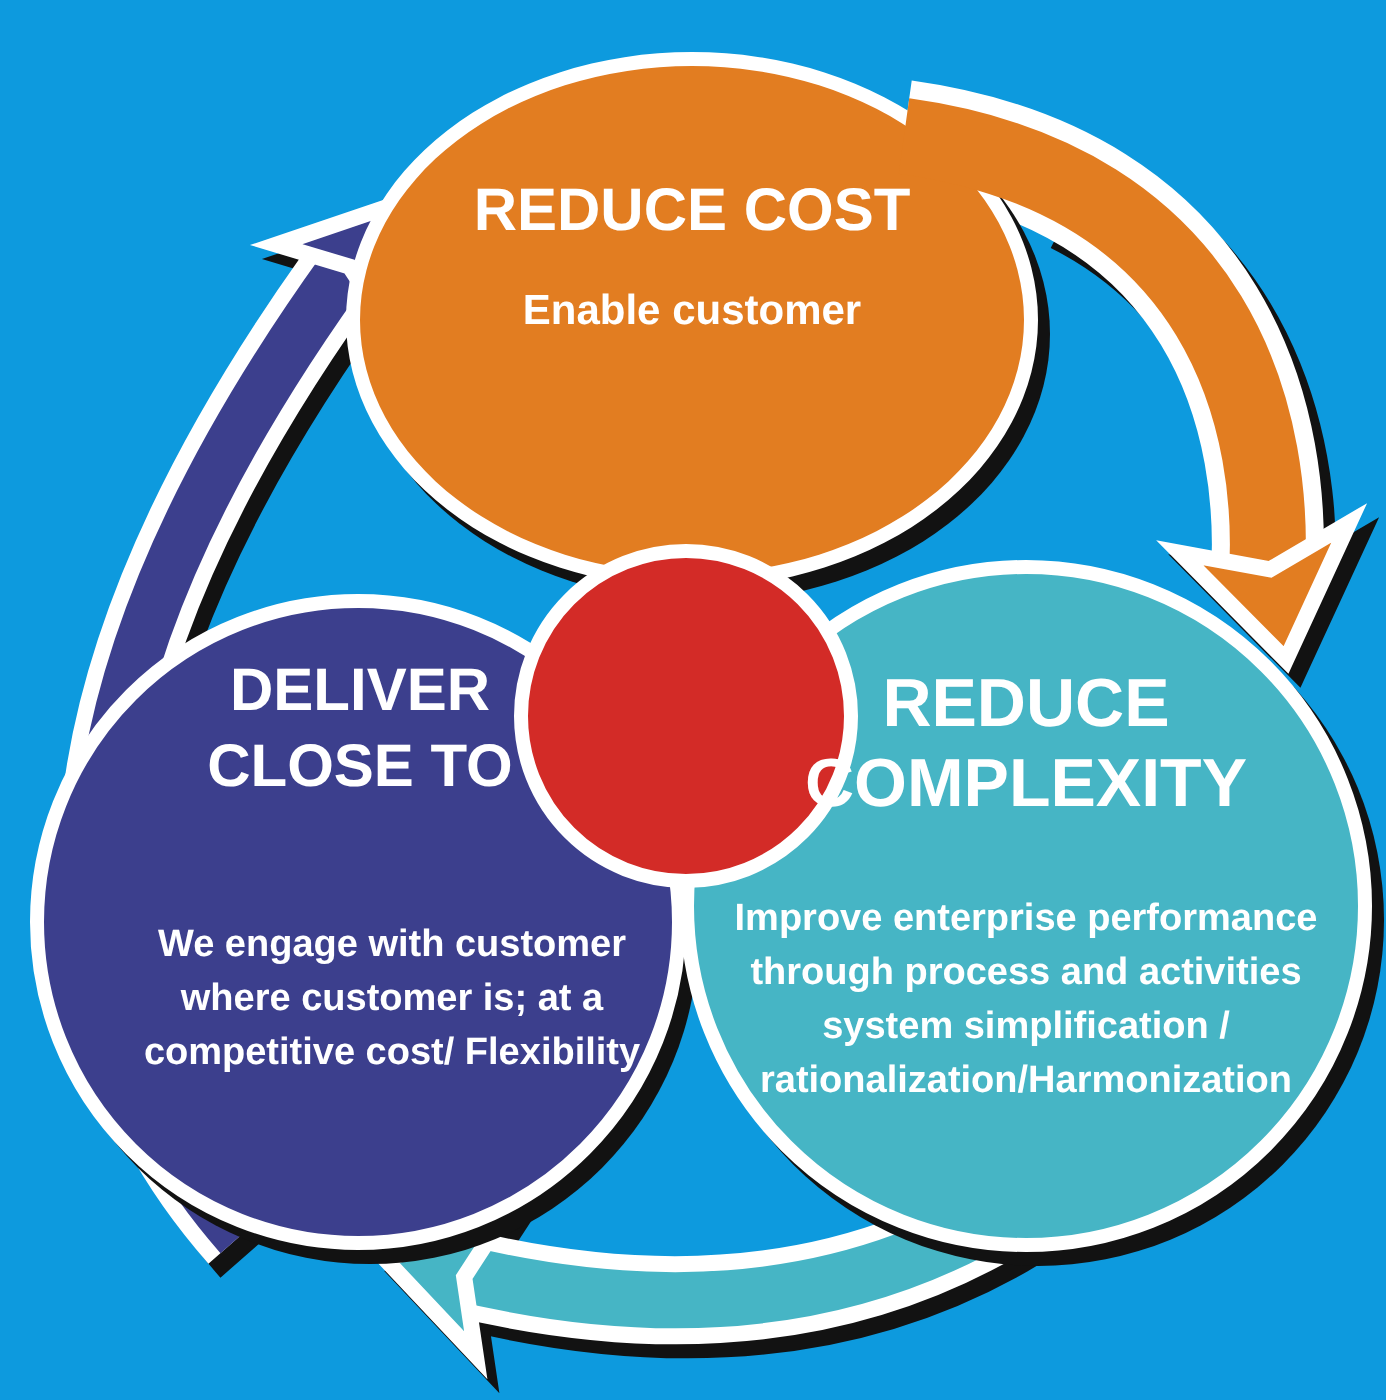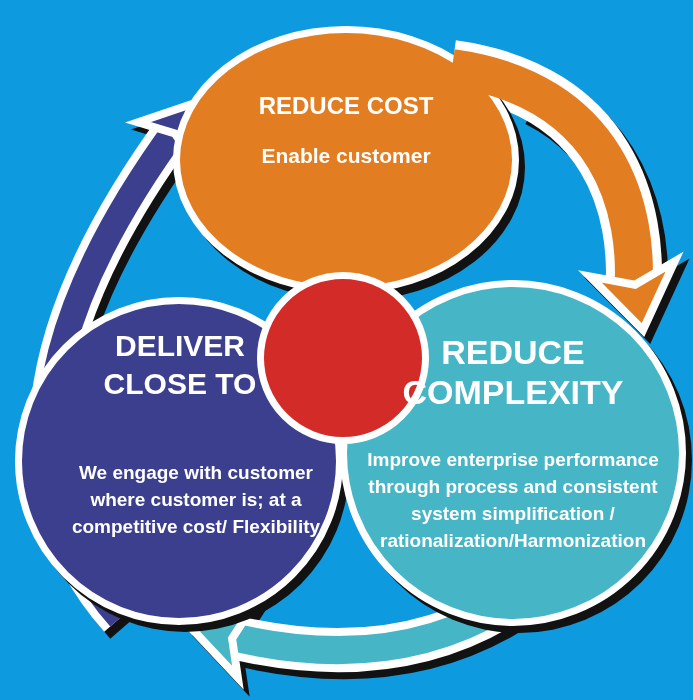--- a/index.html
+++ b/index.html
@@ -13,21 +13,21 @@
     position:absolute;border:7px solid #ffffff;border-radius:50%;
     box-sizing:border-box;box-shadow:6px 7px 0 #121212;
   }
   .bubble.no-shadow{box-shadow:none;}
   .c-orange{left:173px;top:26px;width:346px;height:268px;}
   .c-blue{left:15px;top:297px;width:328px;height:328px;}
   .c-teal{left:340px;top:280px;width:346px;height:346px;}
   .c-red{left:257px;top:272px;width:172px;height:172px;}
   .tblock{position:absolute;text-align:center;font-weight:700;}
   .tblock .line{white-space:nowrap;}
-  .orange-title{left:173px;top:88px;width:346px;font-size:24px;line-height:36px;}
+  .orange-title{left:173px;top:88px;width:346px;font-size:30px;line-height:36px;}
   .orange-desc{left:173px;top:143px;width:346px;font-size:21px;line-height:26px;}
   .blue-title{left:16px;top:327px;width:328px;font-size:30px;line-height:38px;}
   .blue-desc{left:32px;top:459px;width:328px;font-size:19px;line-height:27px;}
   .teal-title{left:340px;top:332px;width:346px;font-size:34px;line-height:40px;}
   .teal-desc{left:340px;top:446px;width:346px;font-size:19px;line-height:27px;}
   .red-title{left:257px;top:312px;width:172px;font-size:22px;line-height:33px;}
 </style>
 </head>
 <body>
 
@@ -87,19 +87,19 @@
     <div class="line">where customer is; at a</div>
     <div class="line">competitive cost/ Flexibility</div>
   </div>
 
   <div class="tblock teal-title z6">
     <div class="line">REDUCE</div>
     <div class="line">COMPLEXITY</div>
   </div>
   <div class="tblock teal-desc z6">
     <div class="line">Improve enterprise performance</div>
-    <div class="line">through process and consistent</div>
+    <div class="line">through process and activities</div>
     <div class="line">system simplification /</div>
     <div class="line">rationalization/Harmonization</div>
   </div>
 
 
 </div>
 
 </body></html>

